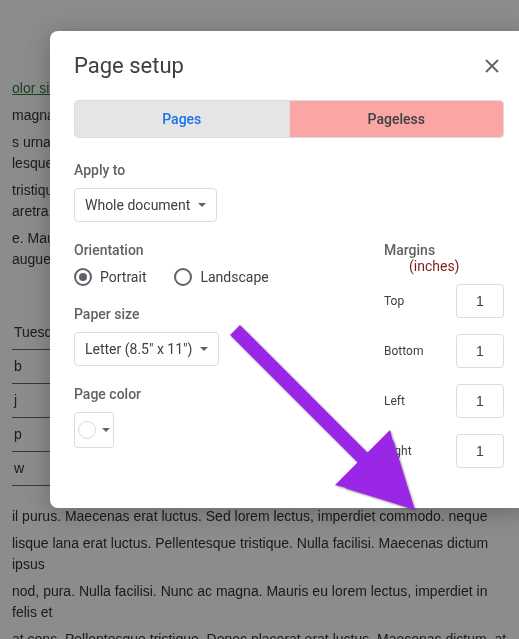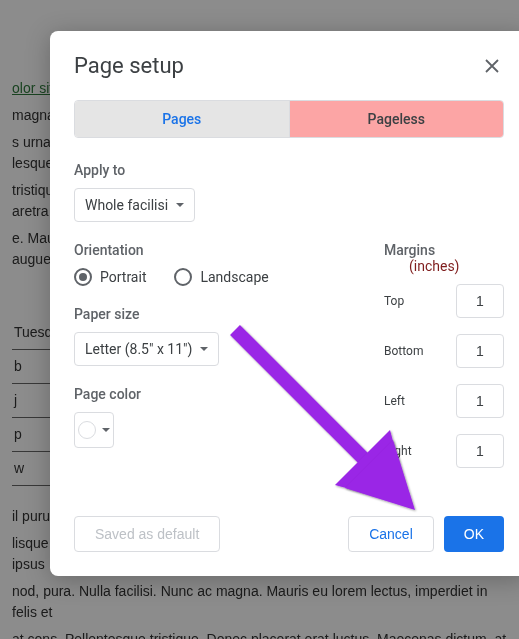--- a/index.html
+++ b/index.html
@@ -244,21 +244,21 @@
   </div>
 
   <div class="tabs">
     <div class="tab active">Pages</div>
     <div class="tab">Pageless</div>
   </div>
 
   <div class="block">
     <div class="section-label">Apply to</div>
     <div class="select">
-      <span>Whole facilisi</span>
+      <span>Whole document</span>
       <span class="caret"></span>
     </div>
   </div>
 
   <div class="content-cols">
     <div class="col-left">
       <div class="block">
         <div class="section-label">Orientation</div>
         <div class="radios">
           <div class="radio">
@@ -305,27 +305,20 @@
         <span class="margin-label">Left</span>
         <input class="margin-input" value="1" style="">
       </div>
       <div class="margin-row">
         <span class="margin-label">Right</span>
         <input class="margin-input" value="1" style="">
       </div>
     </div>
   </div>
 
-  <div class="dialog-footer">
-    <button class="btn btn-default">Saved as default</button>
-    <div class="footer-right">
-      <button class="btn btn-cancel">Cancel</button>
-      <button class="btn btn-ok">OK</button>
-    </div>
-  </div>
 </div>
 
 <svg class="arrow" style="left:215px; top:310px;" width="230" height="230">
   <defs>
     <filter id="sh" x="-20%" y="-20%" width="140%" height="140%">
       <feDropShadow dx="1" dy="1" stdDeviation="1" flood-opacity="0.4"></feDropShadow>
     </filter>
   </defs>
   <line x1="20" y1="20" x2="155" y2="155" stroke="#9a26e6" stroke-width="14" filter="url(#sh)"></line>
   <polygon points="195,195 120,175 145,150 170,125 175,120" fill="#9a26e6" transform="translate(0,0)" filter="url(#sh)"></polygon>

